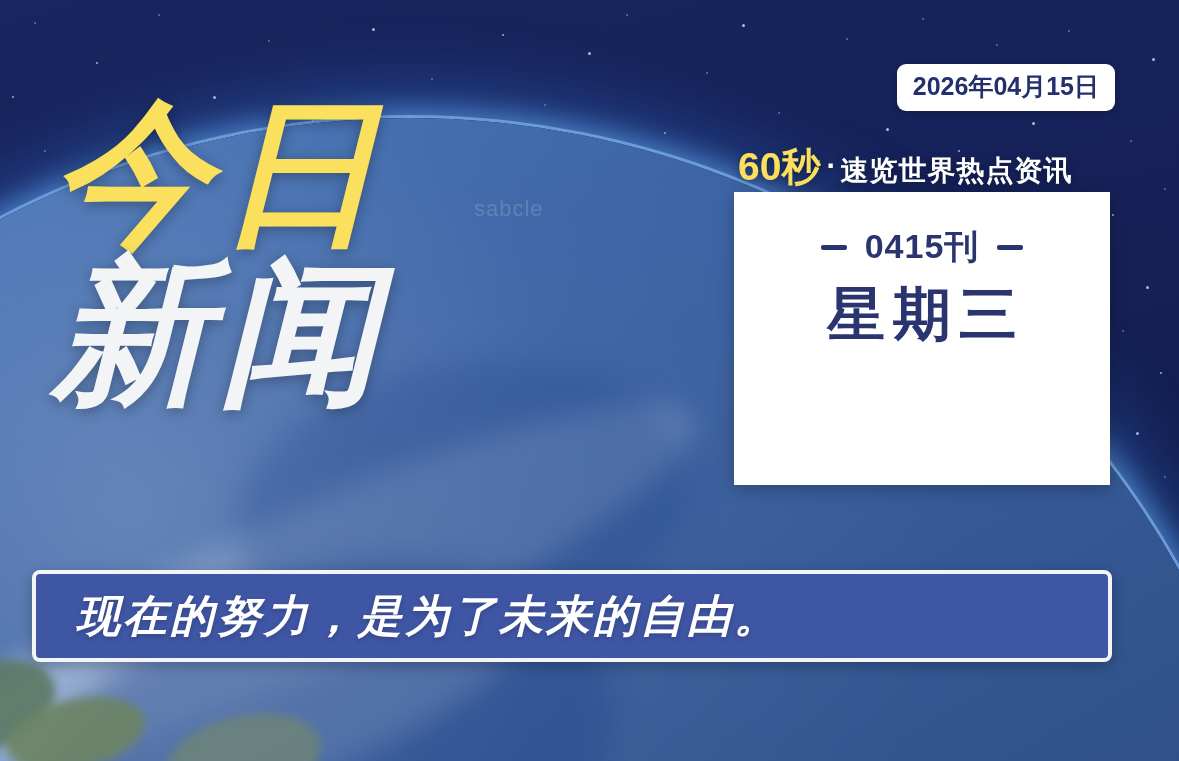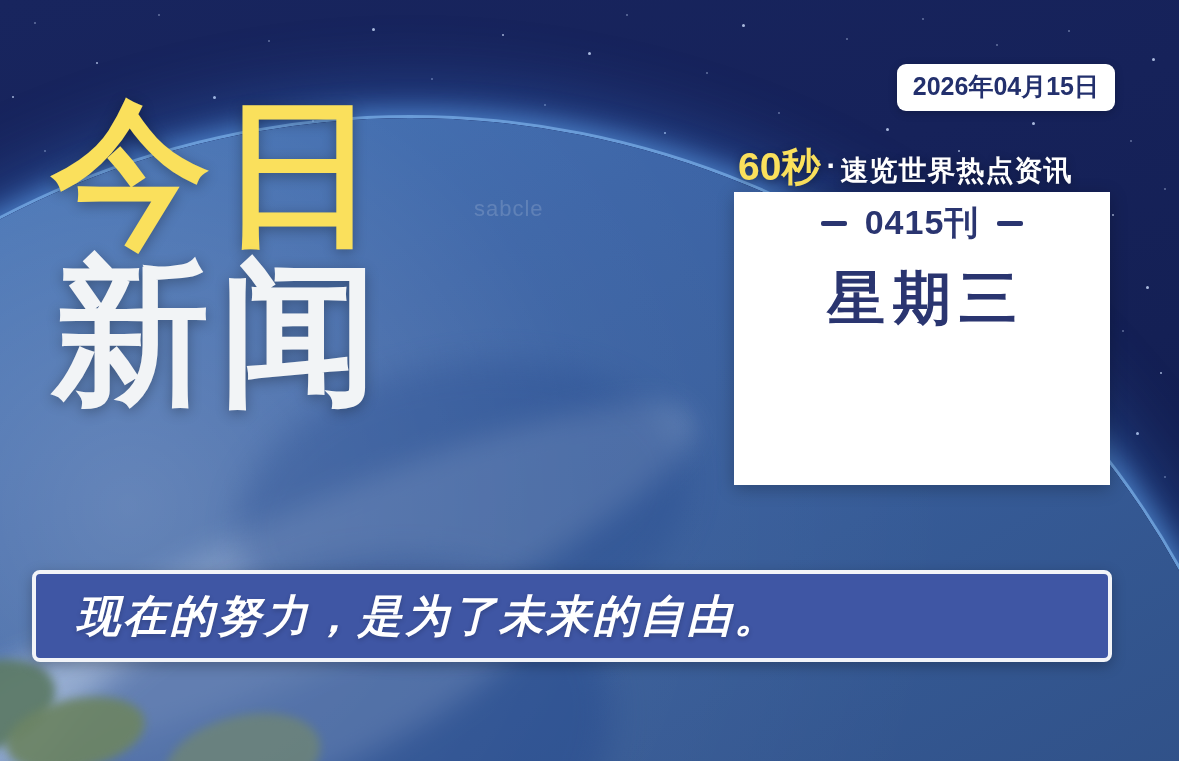--- a/index.html
+++ b/index.html
@@ -91,20 +91,21 @@
     background: rgba(36,70,140,0.45);
     filter: blur(16px);
   }
 
   
   .title-block {
     position: absolute;
     left: 52px;
     top: 96px;
     width: 430px;
+    font-style: italic;
   }
   .title-line {
     font-weight: 700;
     font-size: 158px;
     line-height: 0.98;
     letter-spacing: 10px;
     margin: 0;
     text-shadow: 0 3px 14px rgba(0,0,0,0.30);
   }
   .title-1 { color: #fae05c; }
@@ -164,38 +165,38 @@
     height: 293px;
     background: #ffffff;
     color: #283472;
     display: flex;
     flex-direction: column;
     align-items: center;
     justify-content: flex-start;
     box-shadow: 0 4px 16px rgba(0,0,0,0.25);
   }
   .issue-row {
-    margin-top: 8px;
+    margin-top: 32px;
     font-size: 34px;
     font-weight: 700;
     letter-spacing: 1px;
     display: flex;
     align-items: center;
     gap: 18px;
     color: #2a3570;
   }
   .issue-row .dash {
     display: inline-block;
     width: 26px;
     height: 5px;
     background: #2a3570;
     border-radius: 2px;
   }
   .weekday {
-    margin-top: 14px;
+    margin-top: 6px;
     font-size: 58px;
     font-weight: 700;
     letter-spacing: 8px;
     color: #2a3570;
     text-indent: 8px;
   }
   .lunar {
     margin-top: 18px;
     font-size: 64px;
     font-weight: 700;

